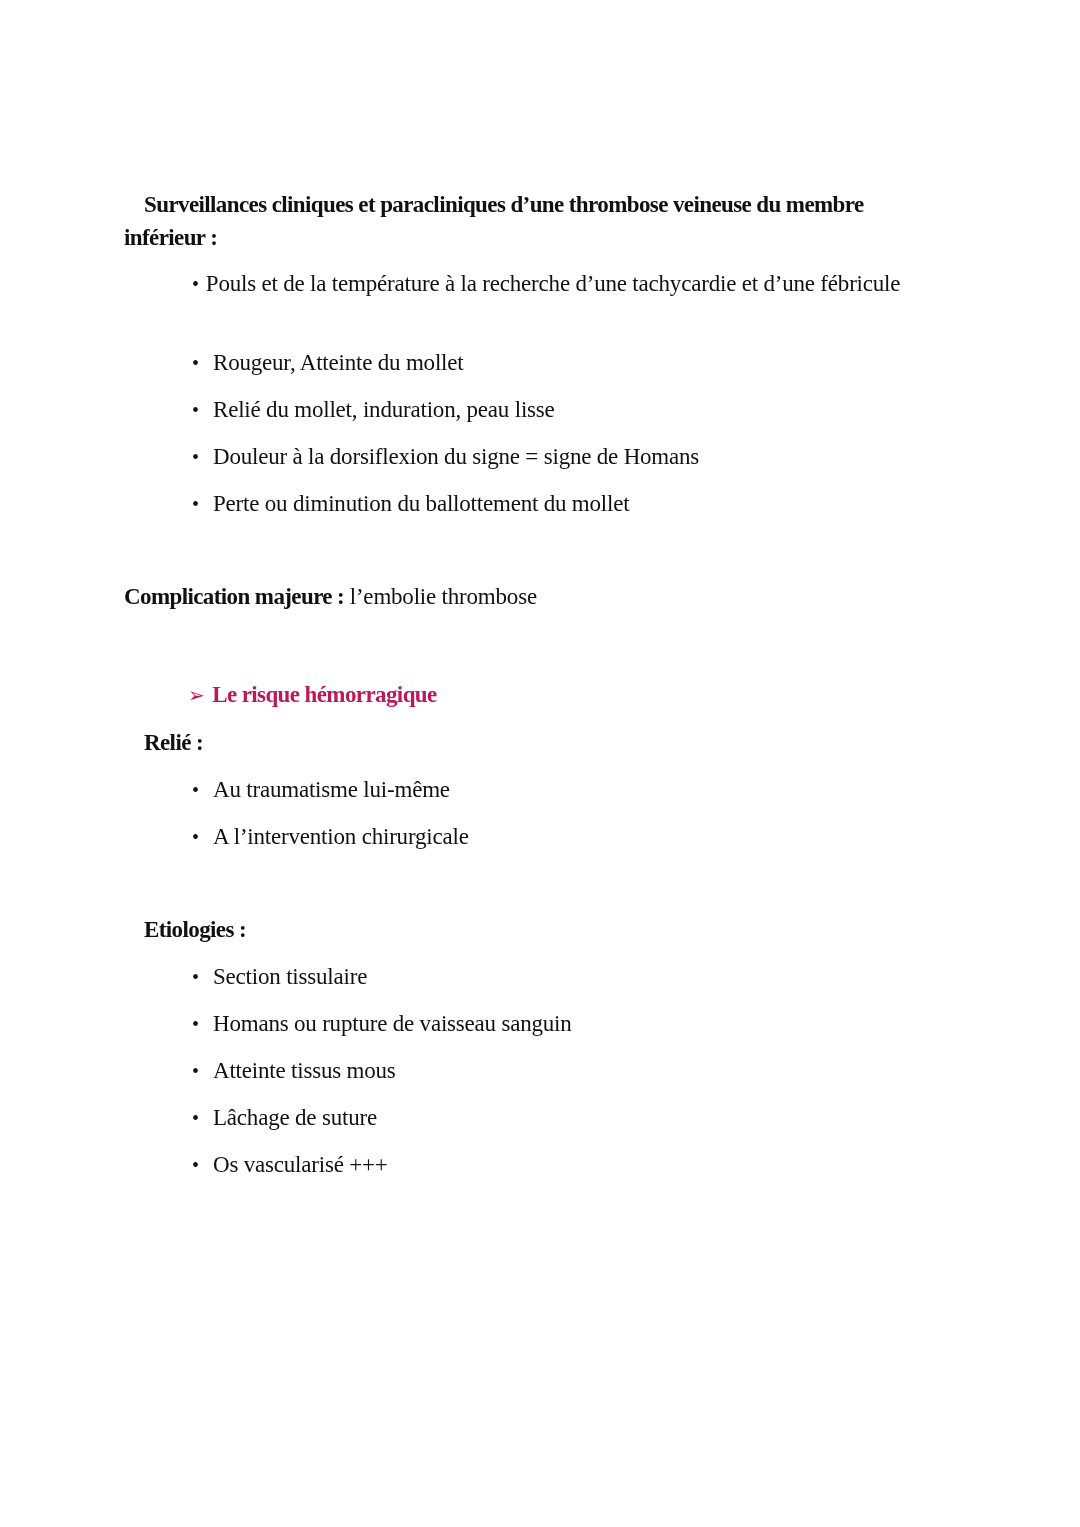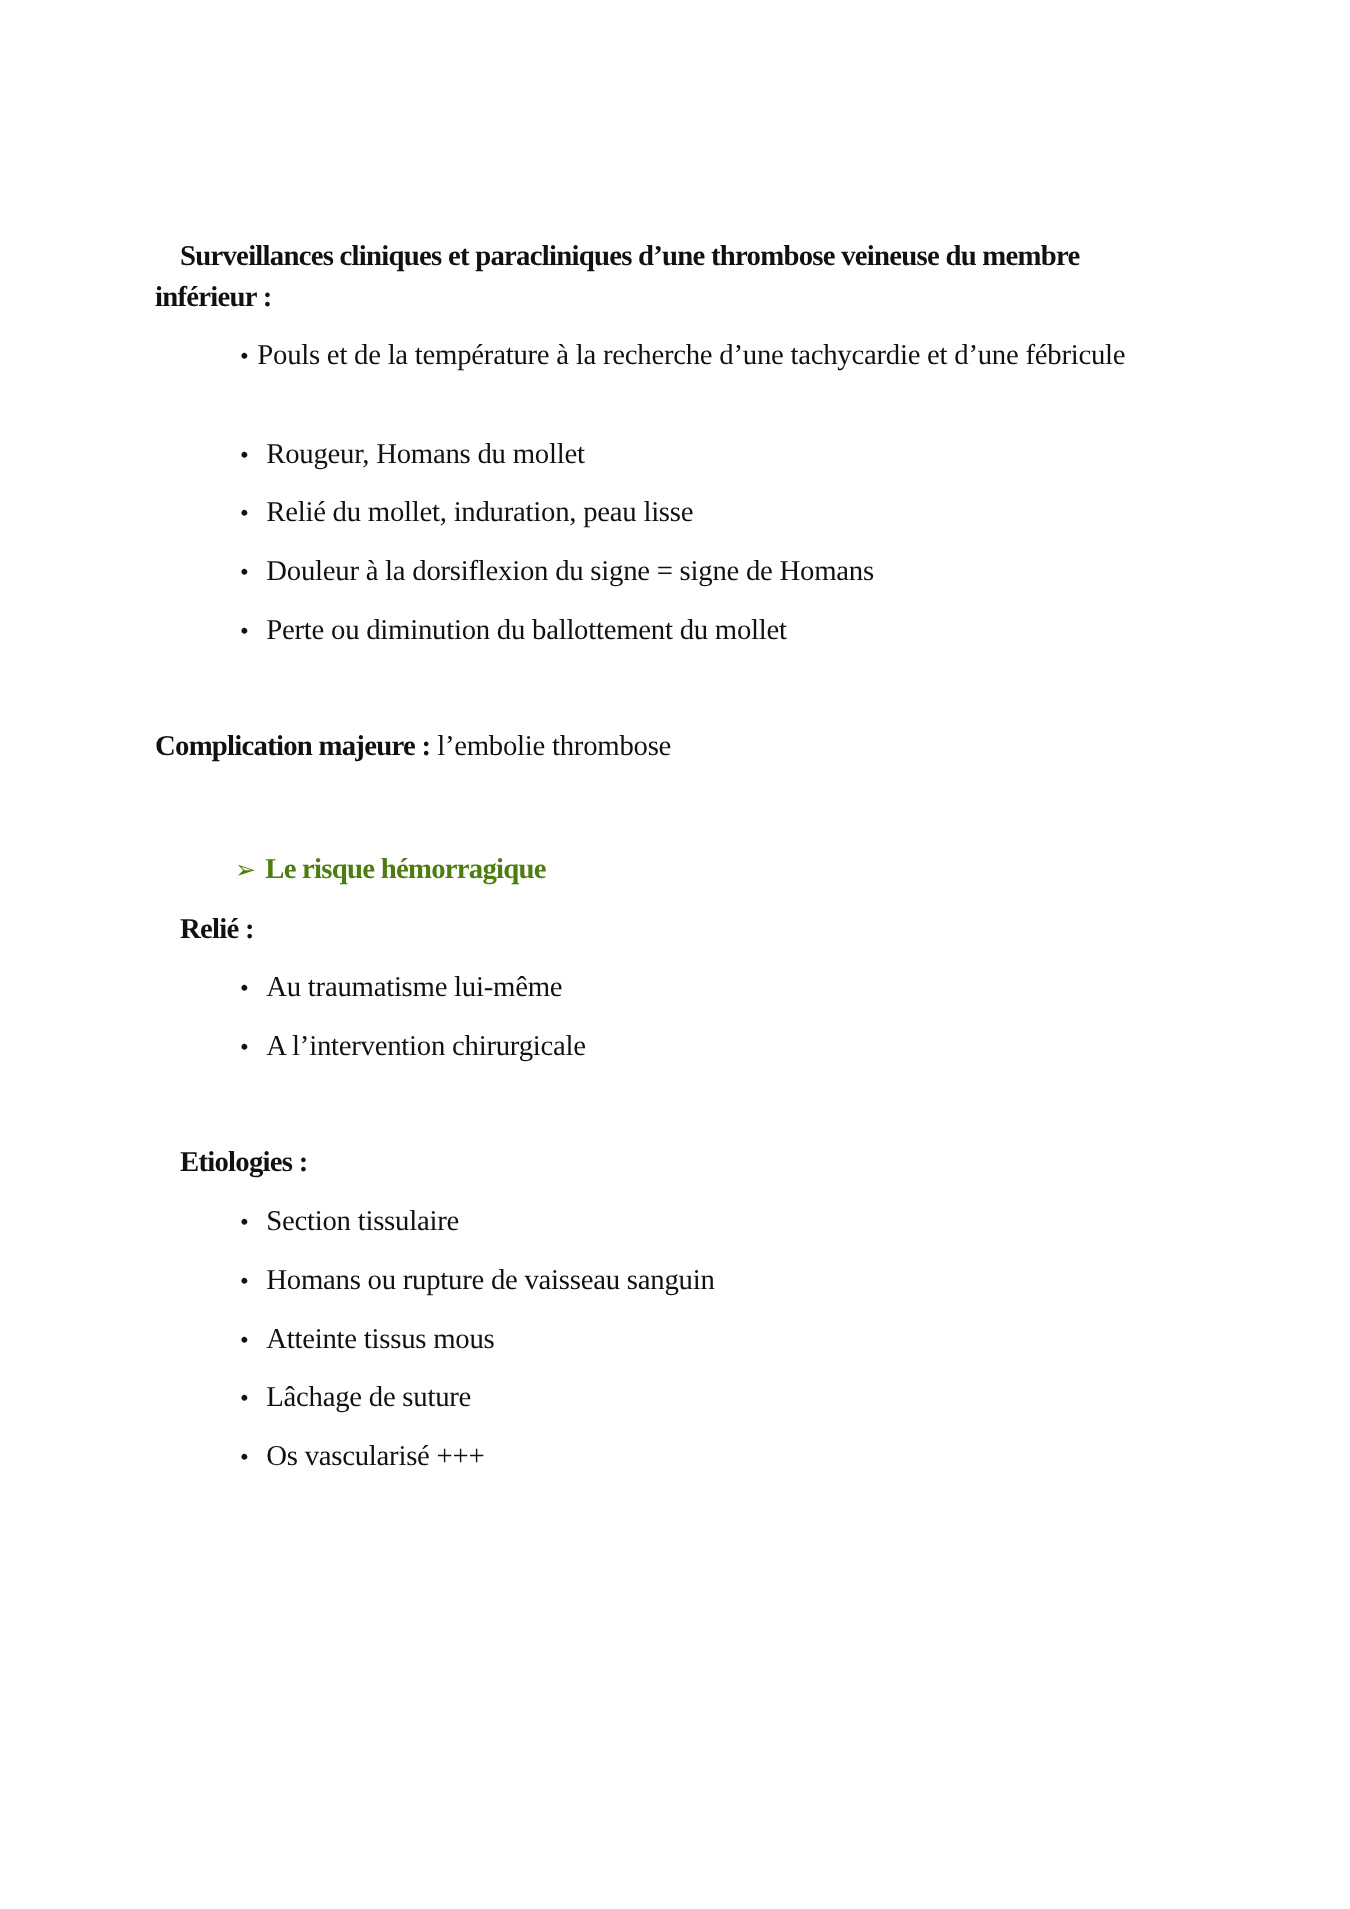--- a/index.html
+++ b/index.html
@@ -50,21 +50,21 @@
       font-size: 20px;
     }
     .wrap-item {
       left: 188px;
       top: 268px;
       width: 720px;
       white-space: normal;
       line-height: 32px;
     }
     .red {
-      color: #4d7c0f;
+      color: #be185d;
       font-weight: bold;
       letter-spacing: -0.6px;
     }
     .arrow {
       display: inline-block;
       font-size: 20px;
       margin-right: 8px;
       font-family: "DejaVu Sans", sans-serif;
     }
   </style>
@@ -74,21 +74,21 @@
 <div class="page">
 
   <div class="abs bold heading">Surveillances cliniques et paracliniques d’une thrombose veineuse du membre inférieur :</div>
 
   <div class="abs wrap-item">
     <span style="font-size:20px;margin-left:4px;margin-right:7px;">•</span><span>Pouls et de la température à la recherche d’une tachycardie et d’une fébricule</span>
   </div>
 
   <div class="abs bullet-item" style="left:192px; top:347px;">
     <span class="bullet">•</span>
-    <span>Rougeur, Homans du mollet</span>
+    <span>Rougeur, Atteinte du mollet</span>
   </div>
 
   <div class="abs bullet-item" style="left:192px; top:394px;">
     <span class="bullet">•</span>
     <span>Relié du mollet, induration, peau lisse</span>
   </div>
 
   <div class="abs bullet-item" style="left:192px; top:441px;">
     <span class="bullet">•</span>
     <span>Douleur à la dorsiflexion du signe = signe de Homans</span>

